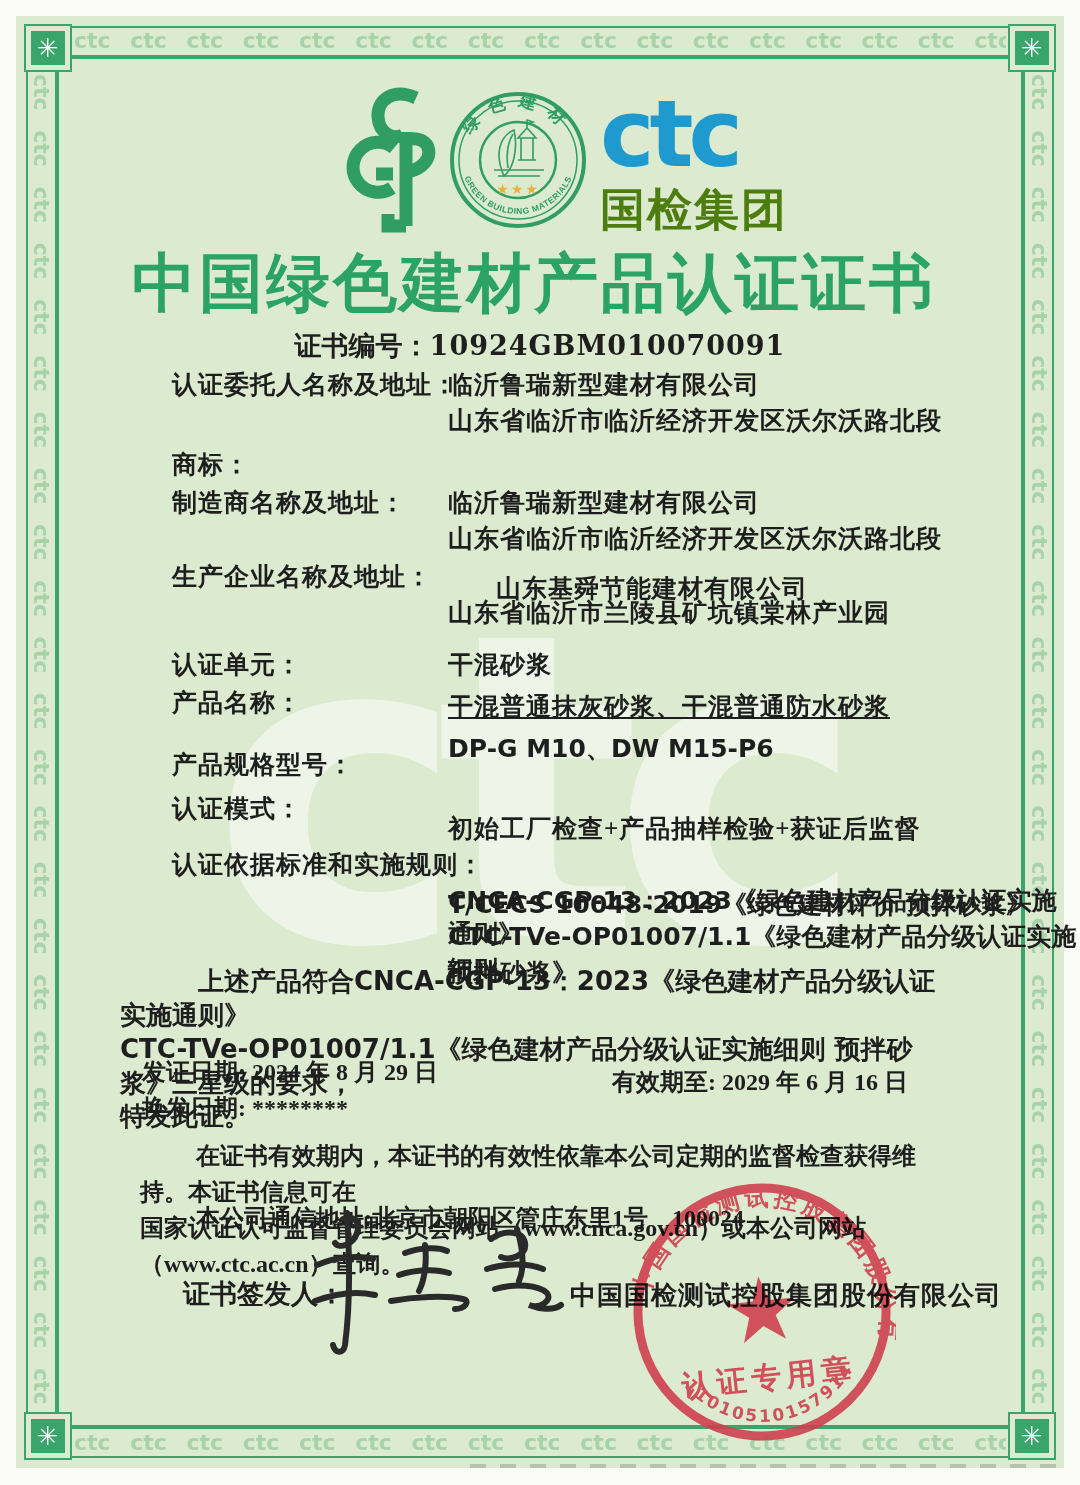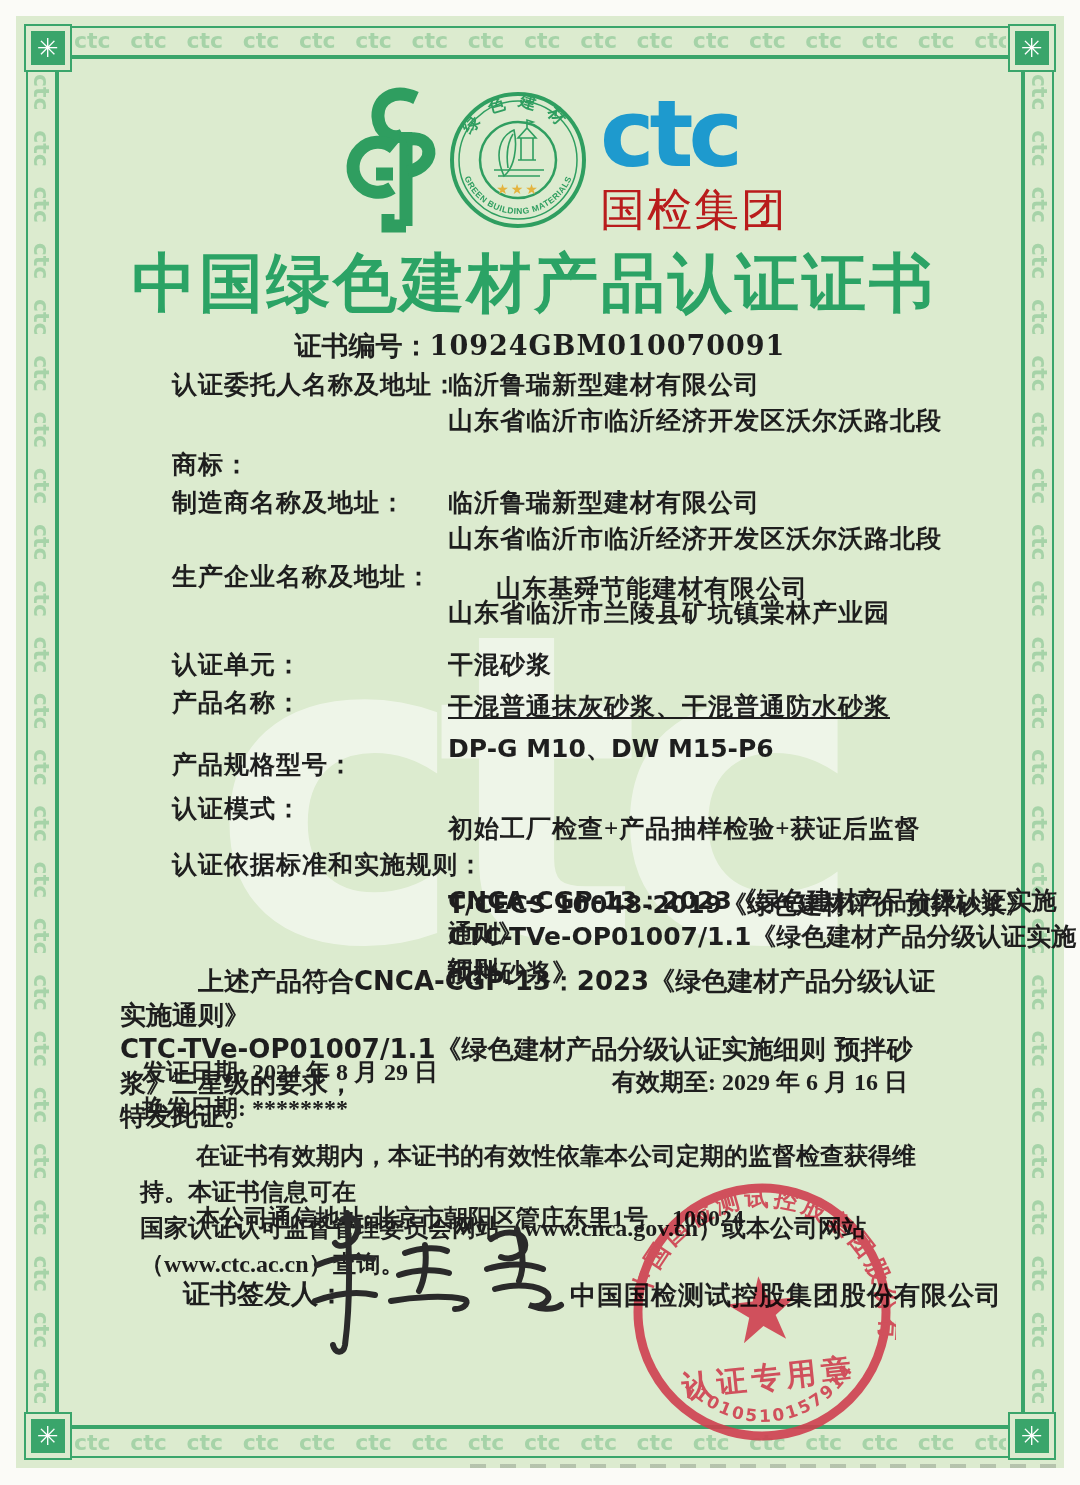--- a/index.html
+++ b/index.html
@@ -39,22 +39,22 @@
   .corner.bl { left:8px;  bottom:8px; }
   .corner.br { right:8px; bottom:8px; }
 
   
   .content { position:absolute; inset:0; z-index:4; color:#1e1e1e; }
   .abs { position:absolute; }
 
   
   .ctc-word { font-family:"DejaVu Sans", sans-serif; font-weight:800; font-size:92px;
               line-height:86px; letter-spacing:-5px; color:#1e9ace; }
-  .ctc-name { font-family:"Liberation Sans", sans-serif; font-weight:400; font-size:45px;
-              letter-spacing:2px; color:#b91c1c; margin-top:2px; }
+  .ctc-name { font-family:"Liberation Sans", sans-serif; font-weight:700; font-size:45px;
+              letter-spacing:2px; color:#4d7c0f; margin-top:2px; }
 
   
   .title { left:0; width:1068px; top:240px; text-align:center;
            font-size:64px; font-weight:700; letter-spacing:3px; color:#2ba365; }
 
   .certno { left:0; width:1080px; top:328px; text-align:center;
             font-size:27px; font-weight:700; }
   .certno .num { font-family:"DejaVu Serif", serif; font-weight:700; letter-spacing:1px; }
 
   .flabel { left:172px; font-size:25px; font-weight:600; letter-spacing:1px; }

